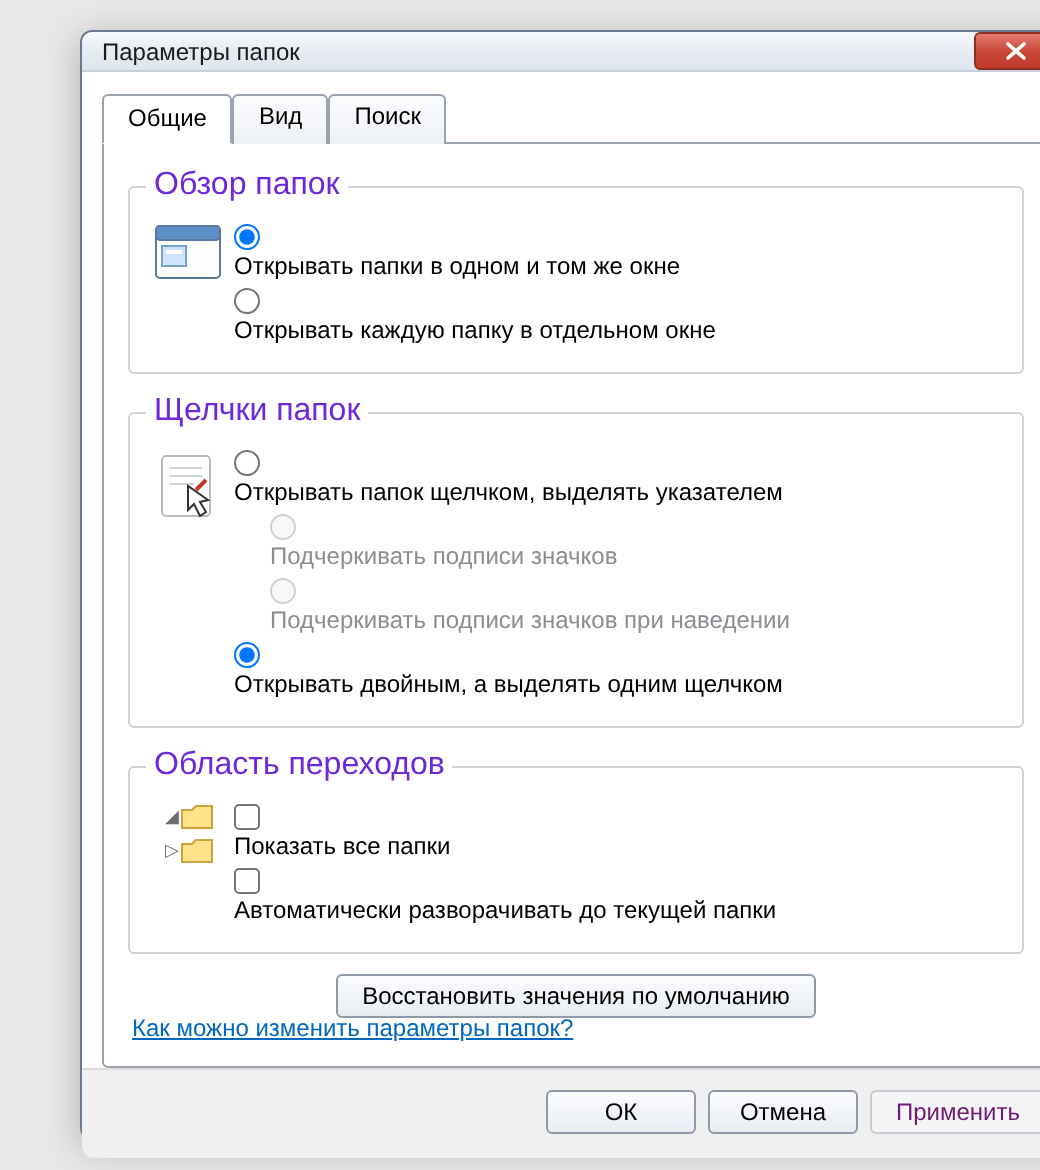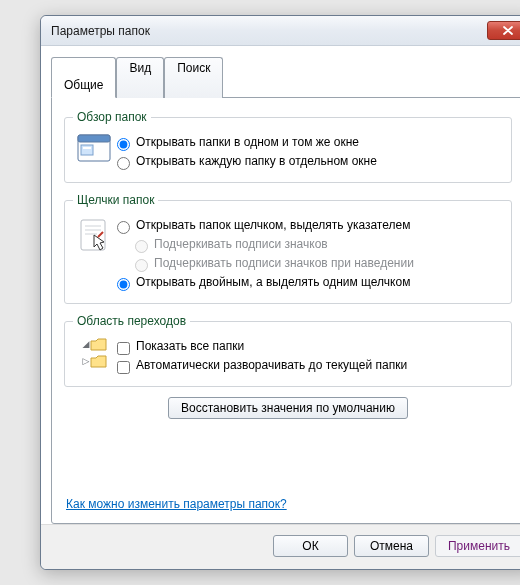--- a/index.html
+++ b/index.html
@@ -74,59 +74,60 @@
     margin-right: 0px;
     font-size: 12px;
     cursor: pointer;
     line-height: 15px;
   }
   .tab.active {
     background: #fff;
     border-bottom: 1px solid #fff;
     position: relative;
     top: 0;
-    padding-top: 20px;
+    padding-top: 4px;
   }
   .tabpanel {
     border: 1px solid #9aa3ad;
     flex: 1;
     padding: 12px 12px 8px 12px;
     background: #fff;
     border-radius: 0 3px 3px 3px;
     position: relative;
   }
   fieldset.group {
     border: 1px solid #d0d4d9;
     border-radius: 3px;
     padding: 8px 8px 10px 8px;
     margin: 0 0 10px 0;
   }
   fieldset.group legend {
-    font-size: 12px;
+    font-size: 16px;
     padding: 0 4px;
-    color: #14532d;
+    color: #6d28d9;
   }
   .group-row {
     display: flex;
     align-items: flex-start;
   }
   .group-icon {
     width: 44px;
     display: flex;
     justify-content: center;
     padding-top: 2px;
   }
   .group-opts {
     flex: 1;
   }
   .radio-row, .check-row {
     display: flex;
-    align-items: flex-end;
+    align-items: flex-start;
     margin: 2px 0;
     line-height: 17px;
+    flex-direction: column;
   }
   .radio-row.sub { margin-left: 18px; color: #8a8d91; }
   .radio-row input, .check-row input { margin: 0 6px 0 0; width: 13px; height: 13px; }
   .restore-row {
     display: flex;
     justify-content: center;
     margin-top: 4px;
     margin-bottom: 16px;
   }
   button.std {

